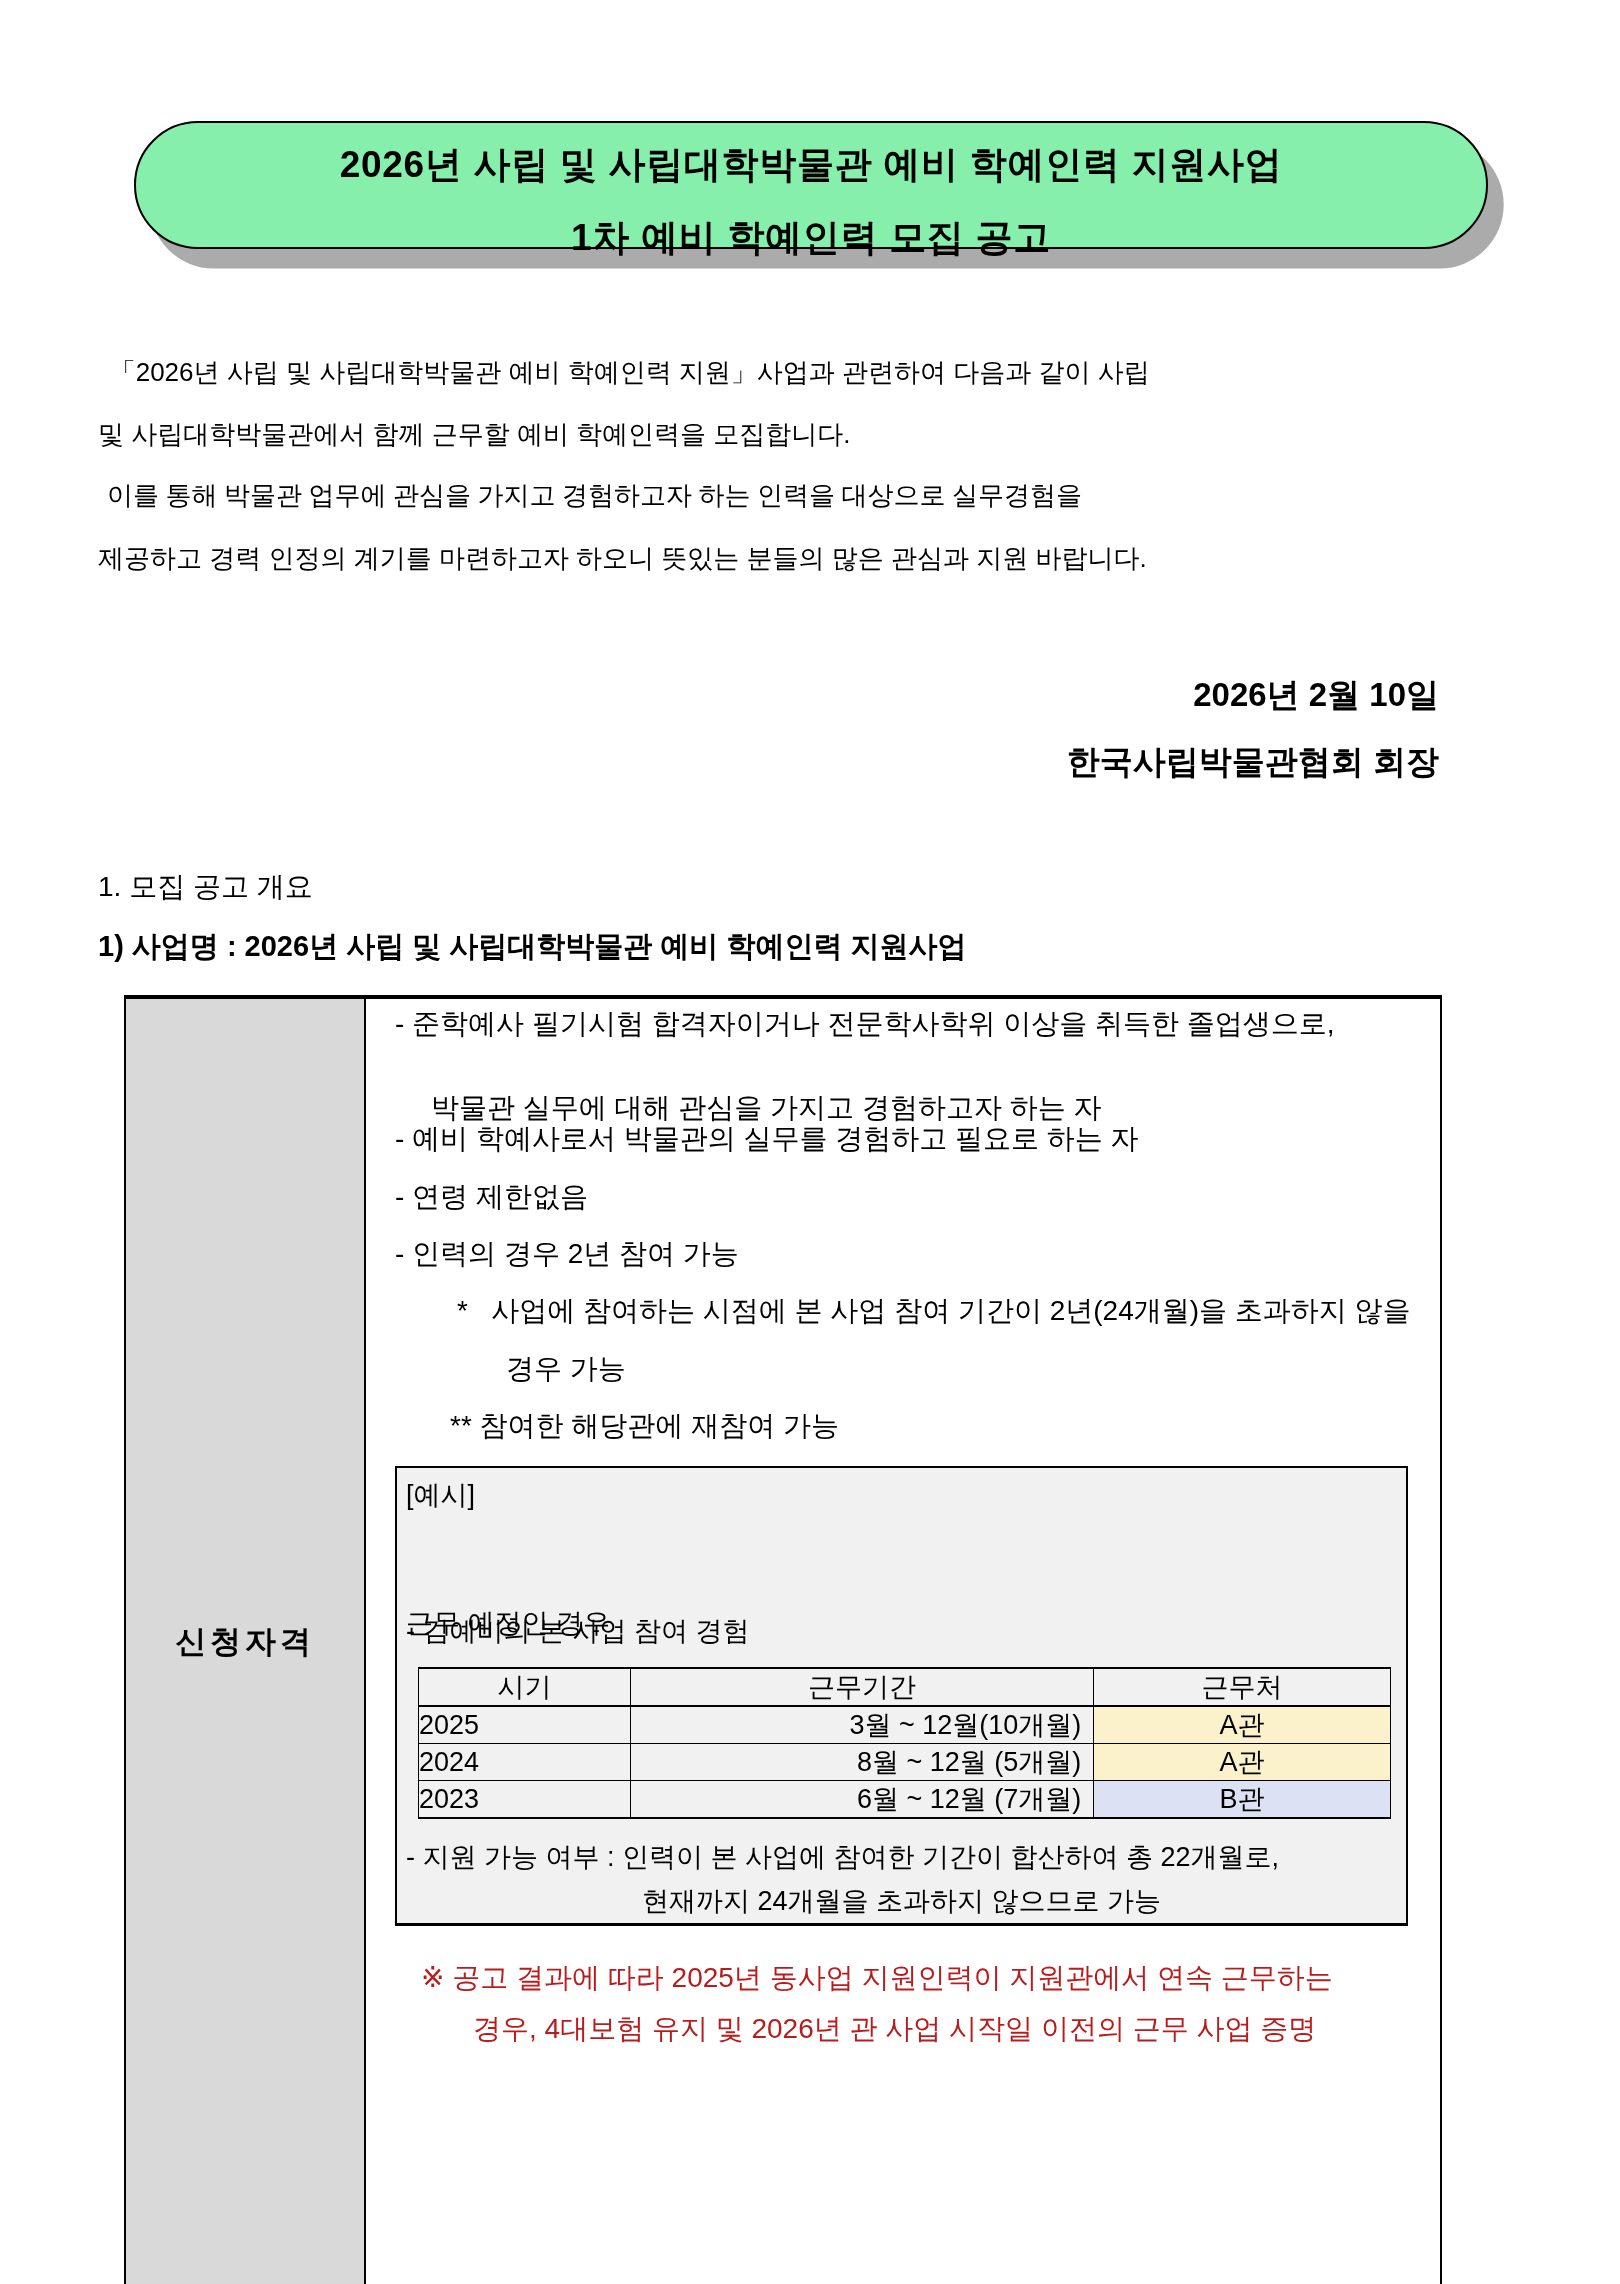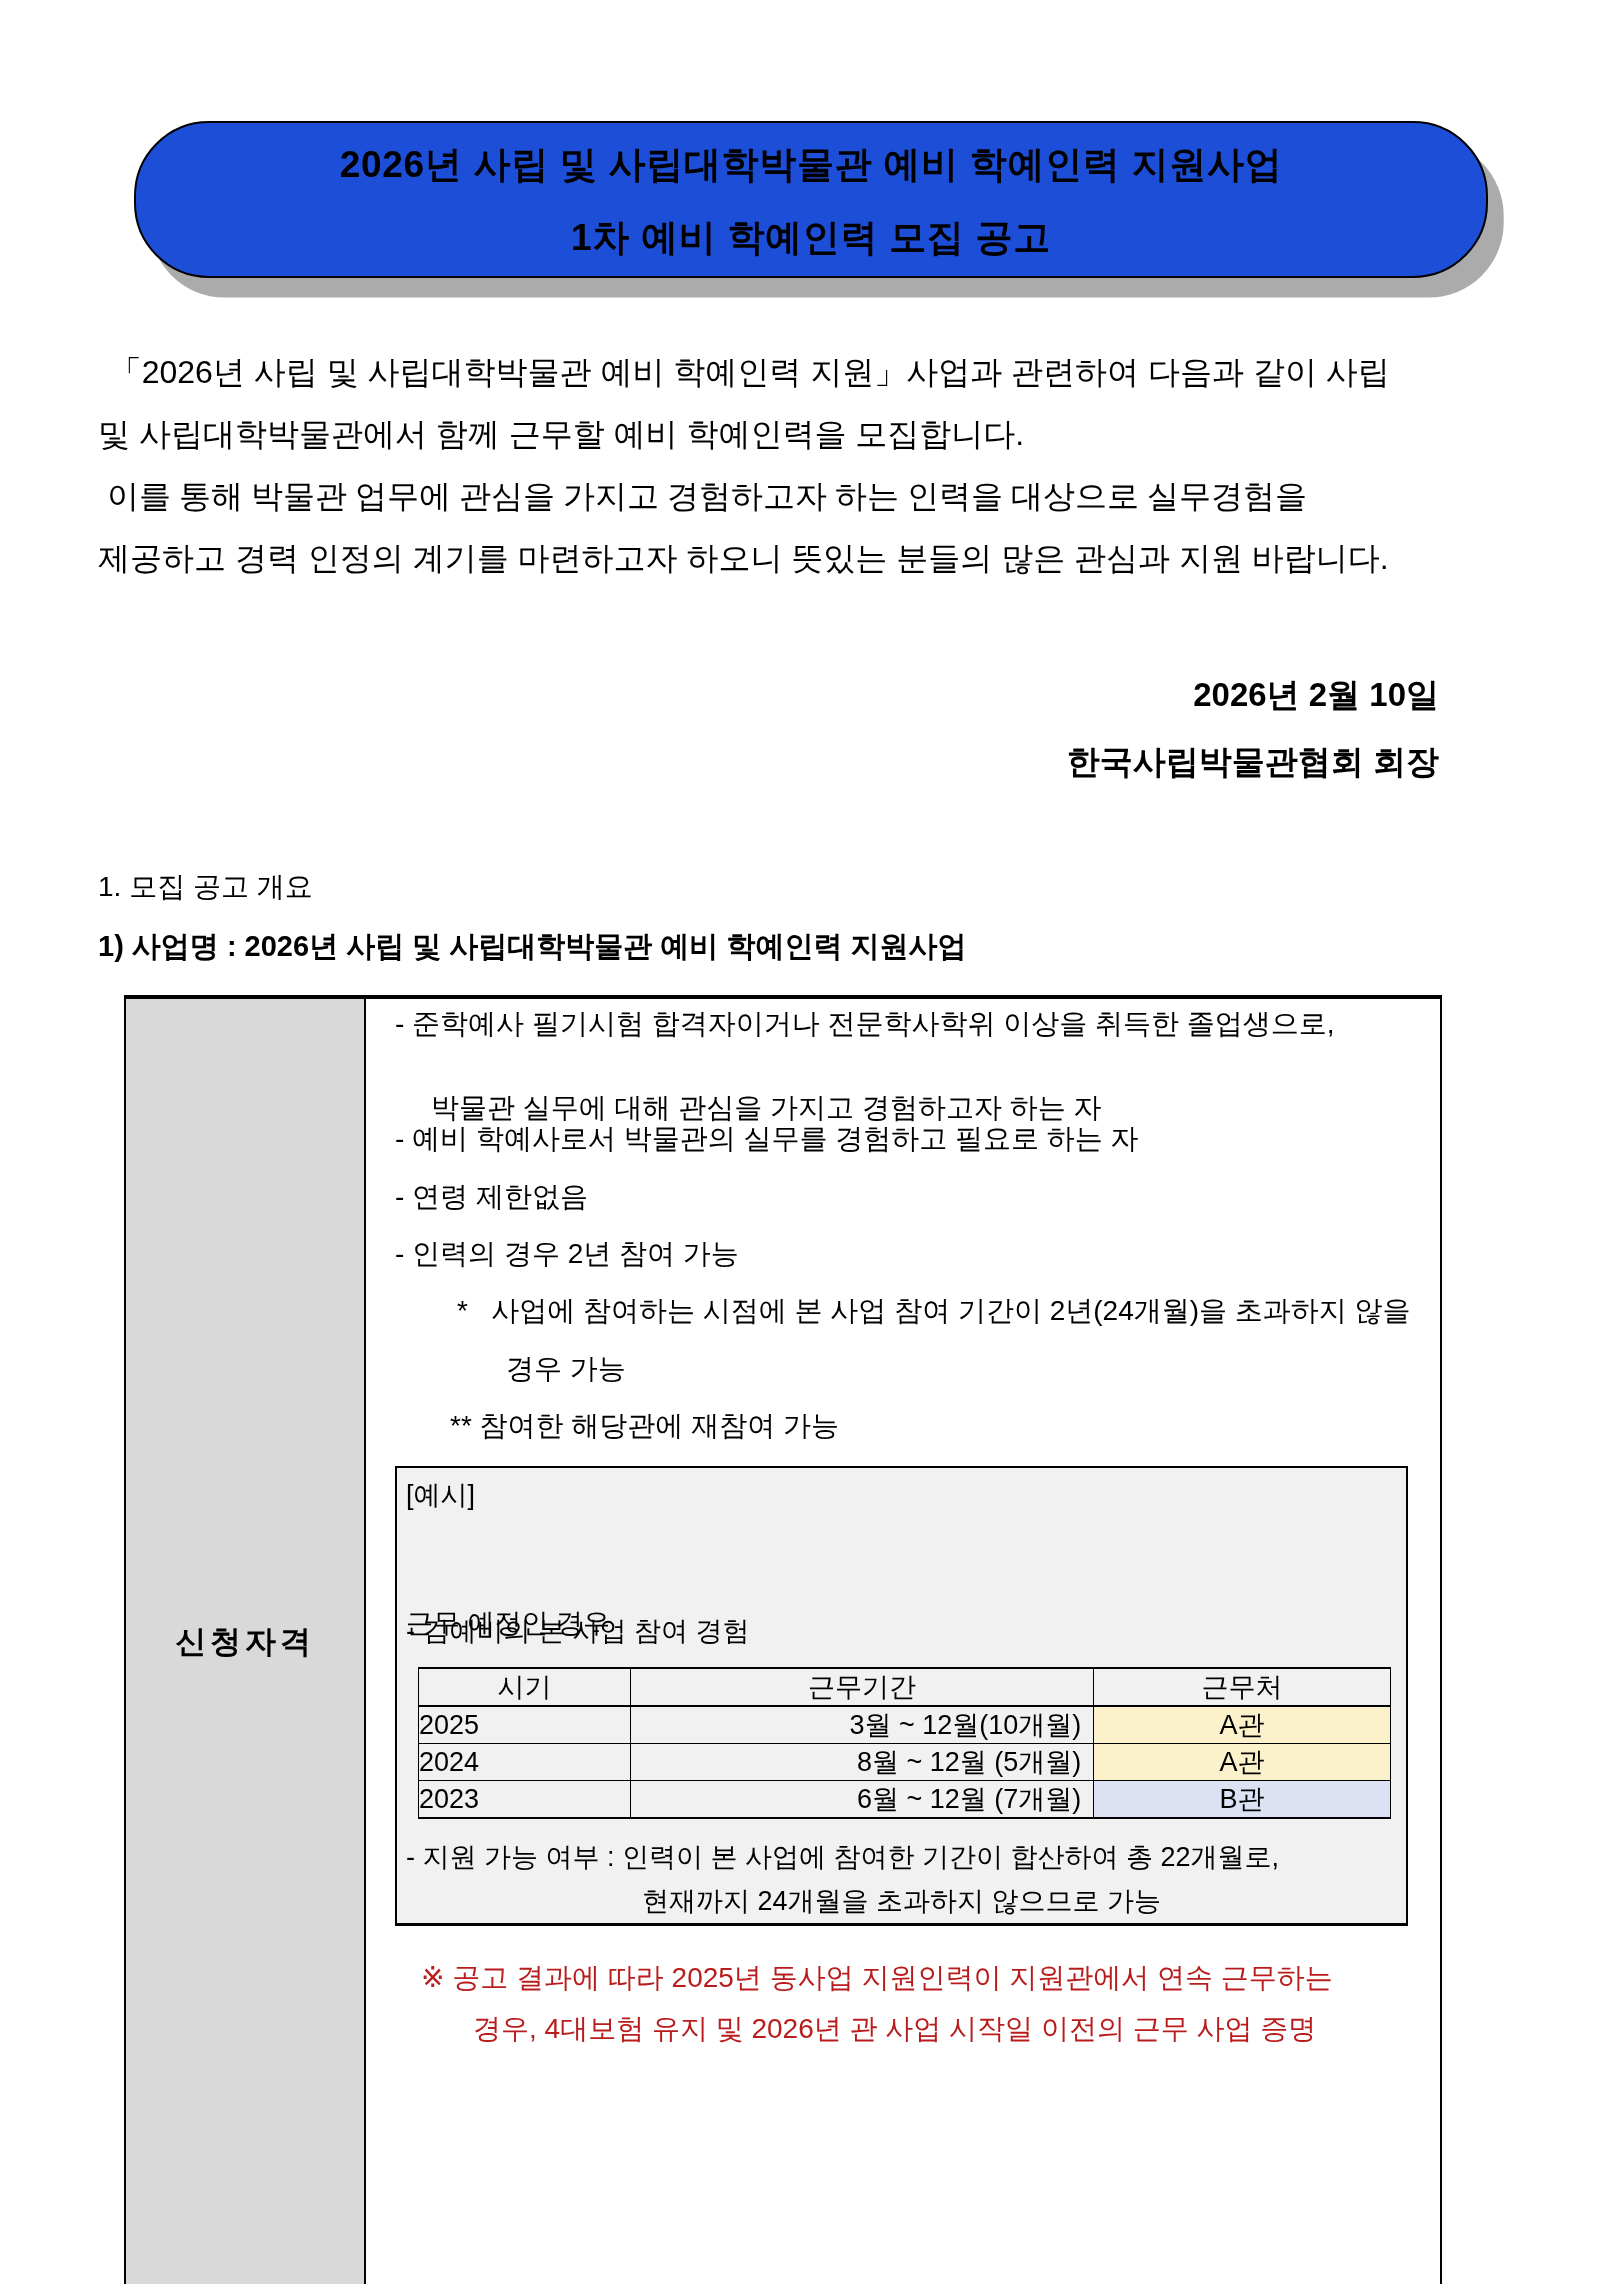--- a/index.html
+++ b/index.html
@@ -7,37 +7,37 @@
     position:relative;
     width:1620px;height:2284px;
     background:#ffffff;
     font-family:"Liberation Sans","DejaVu Sans",sans-serif;
     color:#000000;
     overflow:hidden;
   }
   .abs{position:absolute;}
   
   .title-box{
-    left:134px;top:121px;width:1354px;height:157px;
+    left:134px;top:121px;width:1354px;height:128px;
     border:2.6px solid #000;border-radius:75px;
-    background:#1d4ed8;
+    background:#86efac;
     box-shadow:15.7px 19.6px 0 0 #ababab;
     box-sizing:border-box;
   }
   .title-line{
     position:absolute;left:0;width:100%;
     text-align:center;font-weight:bold;font-size:37px;line-height:43px;
     letter-spacing:0.7px;white-space:nowrap;
   }
   .title-line.l1{top:19.6px;}
   .title-line.l2{top:93px;}
   
   .body-line{
     left:98px;width:1436px;height:62px;
-    font-size:32px;line-height:40px;white-space:pre;
+    font-size:26px;line-height:40px;white-space:pre;
   }
   .body-line.ind1{text-indent:11.7px;}
   .body-line.ind2{text-indent:9px;}
   
   .right-line{
     left:134px;width:1305px;text-align:right;
     font-weight:bold;font-size:33px;line-height:40px;white-space:pre;
   }
   
   .sec-h1{left:98px;top:868px;font-size:28px;line-height:37px;white-space:pre;}

